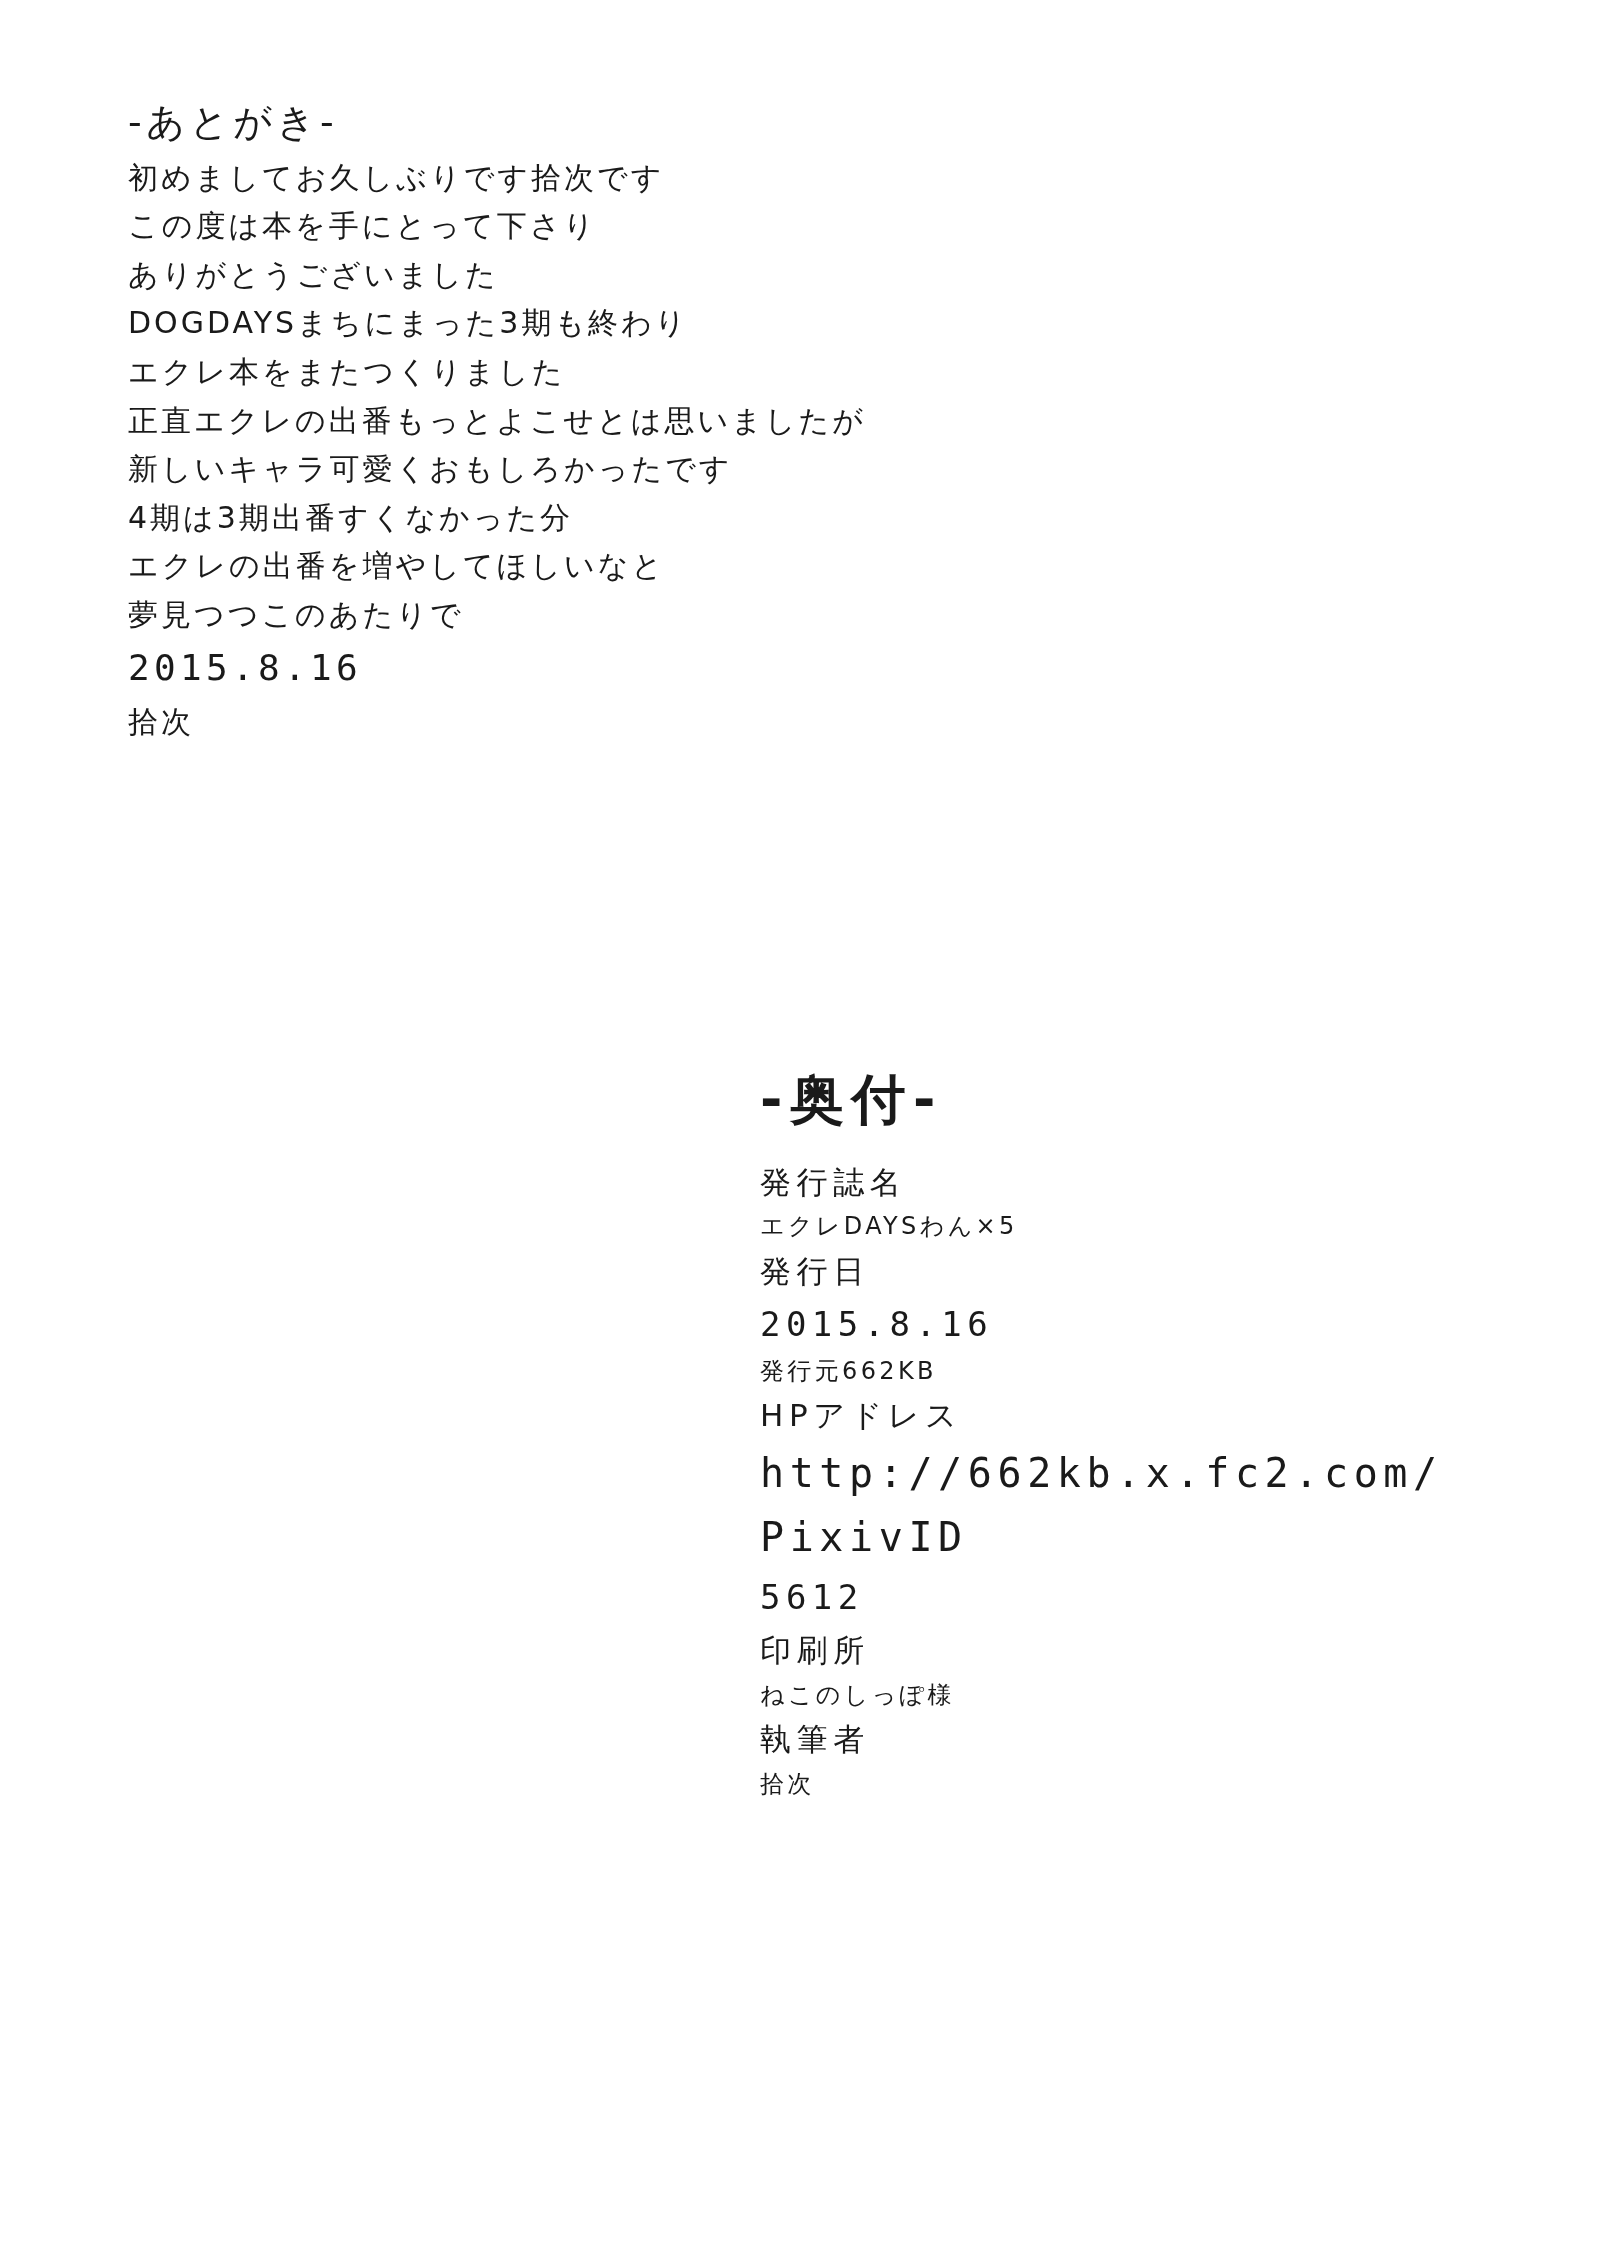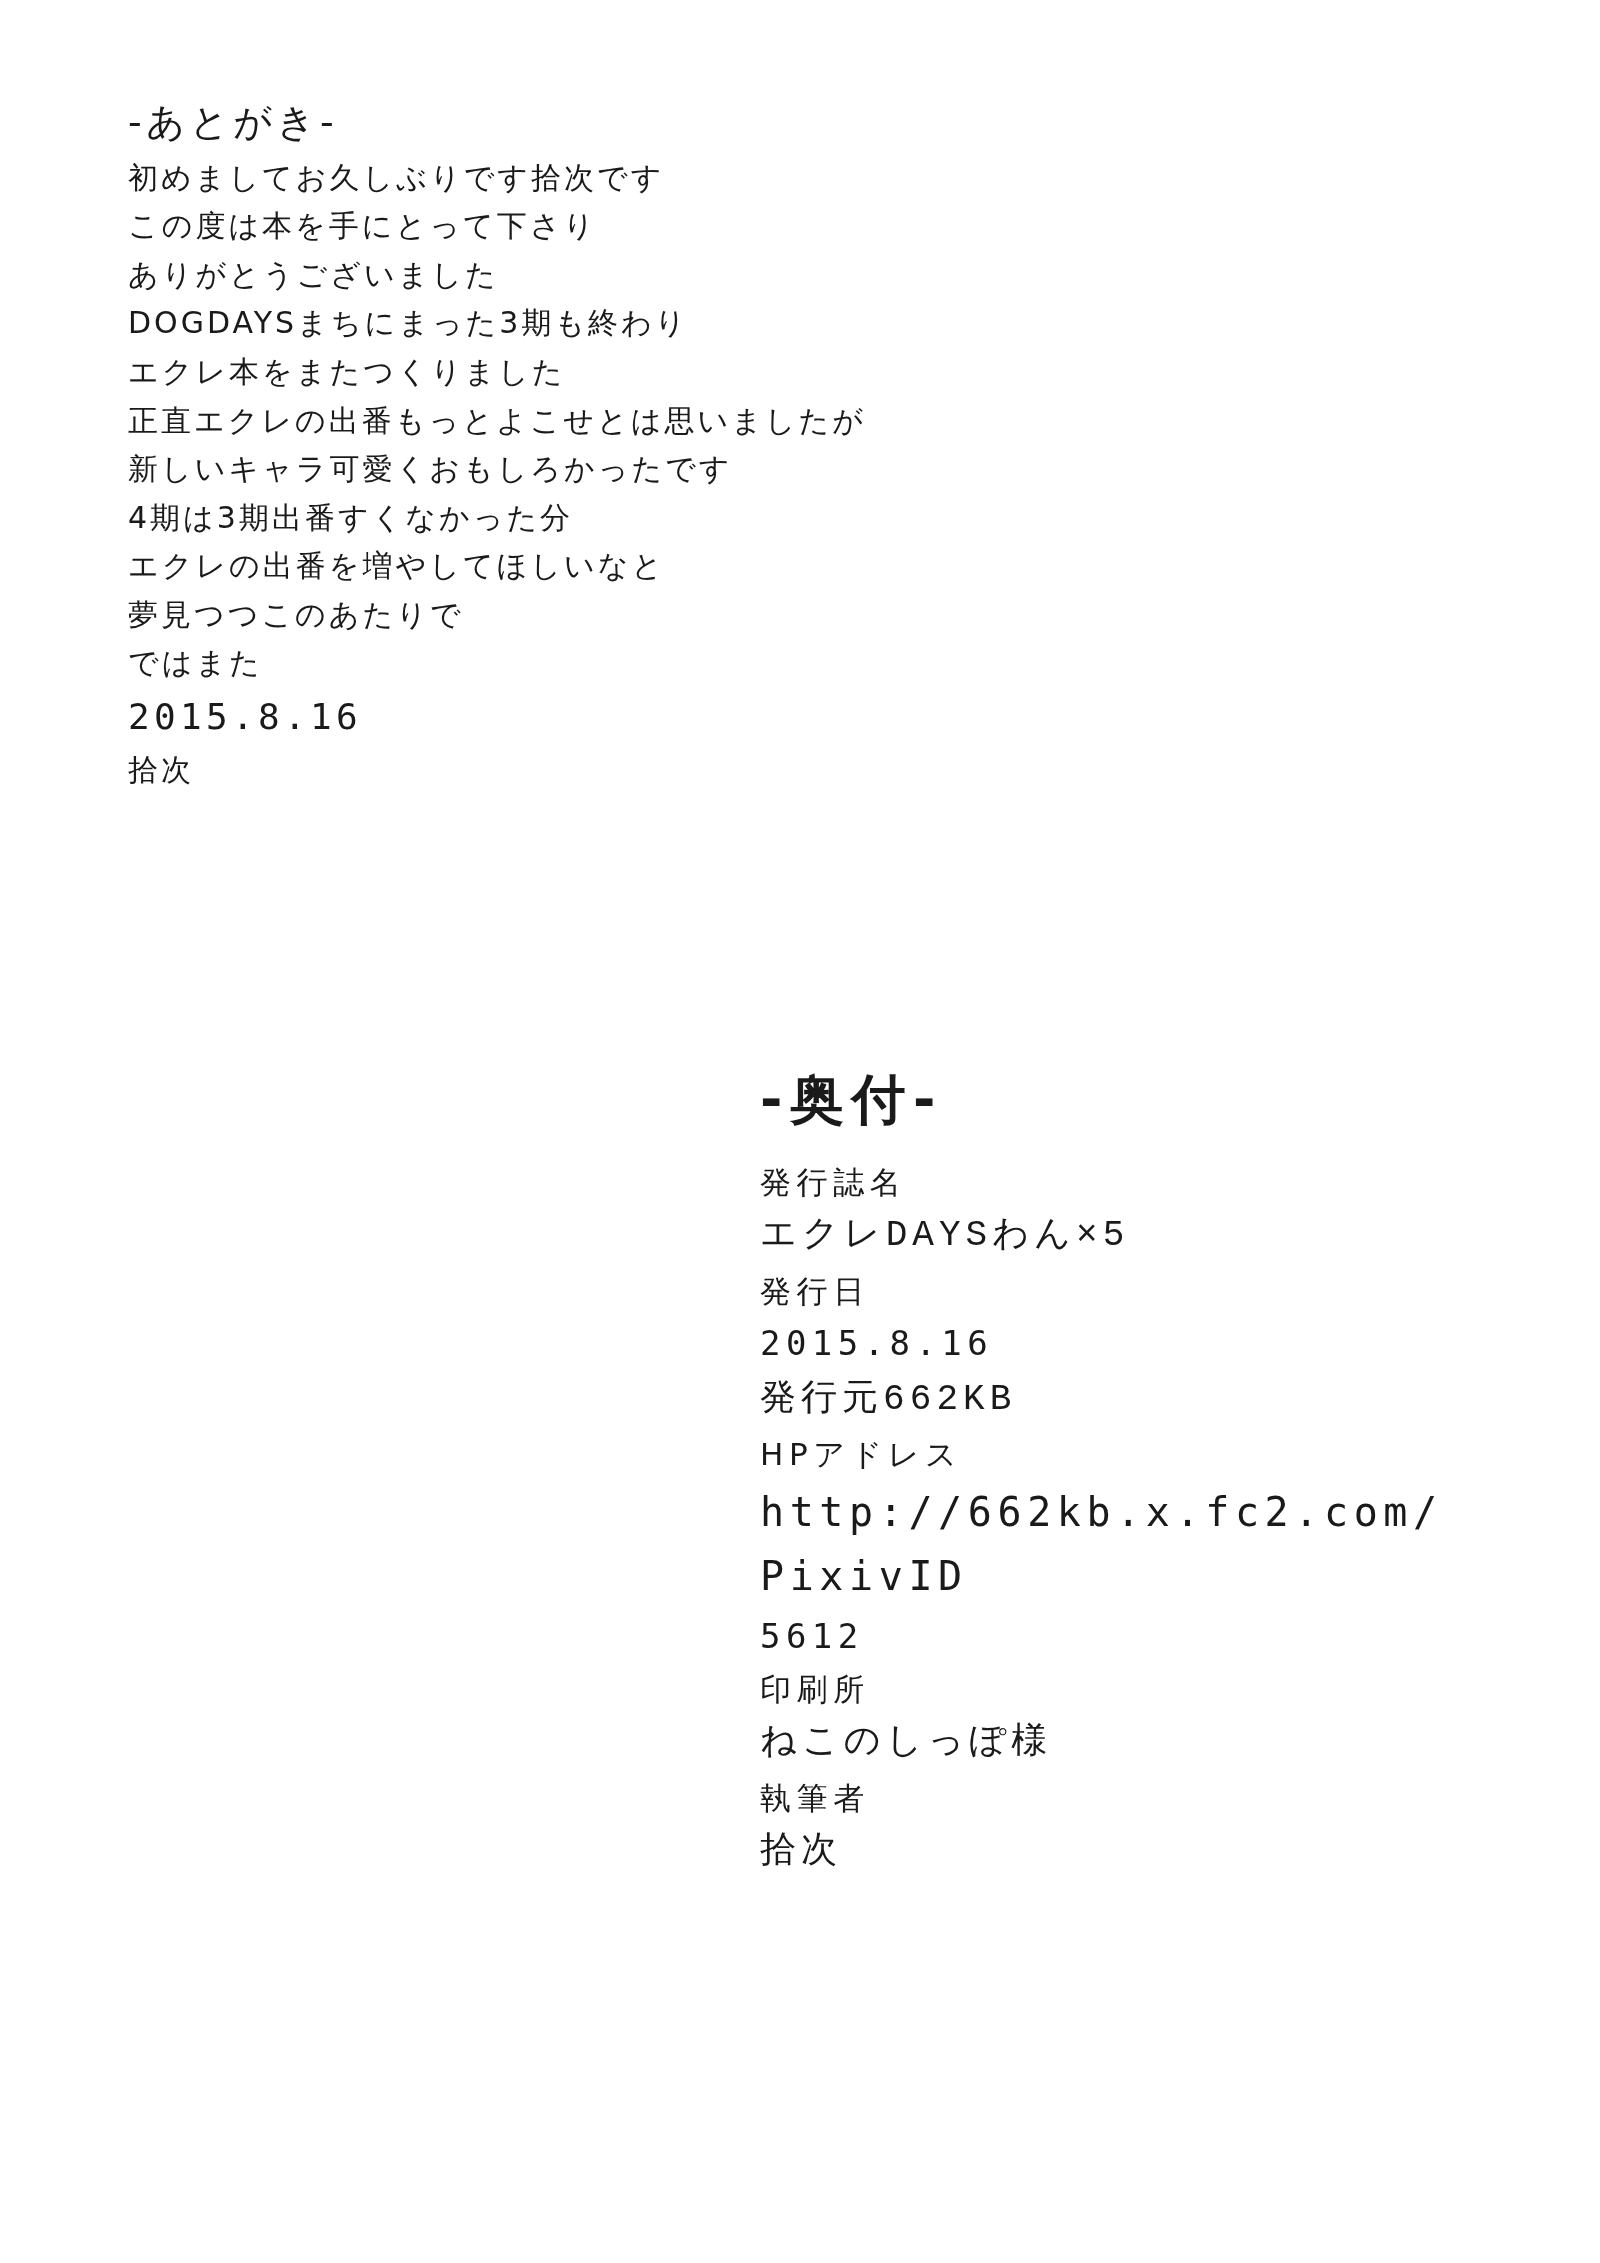--- a/index.html
+++ b/index.html
@@ -62,25 +62,24 @@
     margin-bottom: 22px;
     white-space: pre;
   }
   .colophon .col-label {
     font-size: 31px;
     letter-spacing: 0.18em;
     line-height: 1.62;
     white-space: pre;
   }
   .colophon .col-value {
-    font-size: 36px;
+    font-size: 24px;
     letter-spacing: 0.14em;
     line-height: 1.62;
     white-space: pre;
-    font-family: Liberation Mono, monospace;
   }
   .colophon .col-value.mono {
     font-family: "DejaVu Sans Mono", monospace;
     letter-spacing: 0.16em;
     font-size: 34px;
   }
   .colophon .col-value.url {
     font-family: "DejaVu Sans Mono", monospace;
     letter-spacing: 0.14em;
     font-size: 40px;
@@ -97,21 +96,20 @@
     <div class="aw-line">初めましてお久しぶりです拾次です</div>
     <div class="aw-line">この度は本を手にとって下さり</div>
     <div class="aw-line">ありがとうございました</div>
     <div class="aw-line">DOGDAYSまちにまった3期も終わり</div>
     <div class="aw-line">エクレ本をまたつくりました</div>
     <div class="aw-line">正直エクレの出番もっとよこせとは思いましたが</div>
     <div class="aw-line">新しいキャラ可愛くおもしろかったです</div>
     <div class="aw-line">4期は3期出番すくなかった分</div>
     <div class="aw-line">エクレの出番を増やしてほしいなと</div>
     <div class="aw-line">夢見つつこのあたりで</div>
-    <div class="aw-line">ではまた</div>
     <div class="aw-line date">2015.8.16</div>
     <div class="aw-line">拾次</div>
   </div>
 
   <div class="colophon">
     <div class="col-title">-奥付-</div>
 
     <div class="row">
       <div class="col-label">発行誌名</div>
       <div class="col-value">エクレDAYSわん×5</div>

